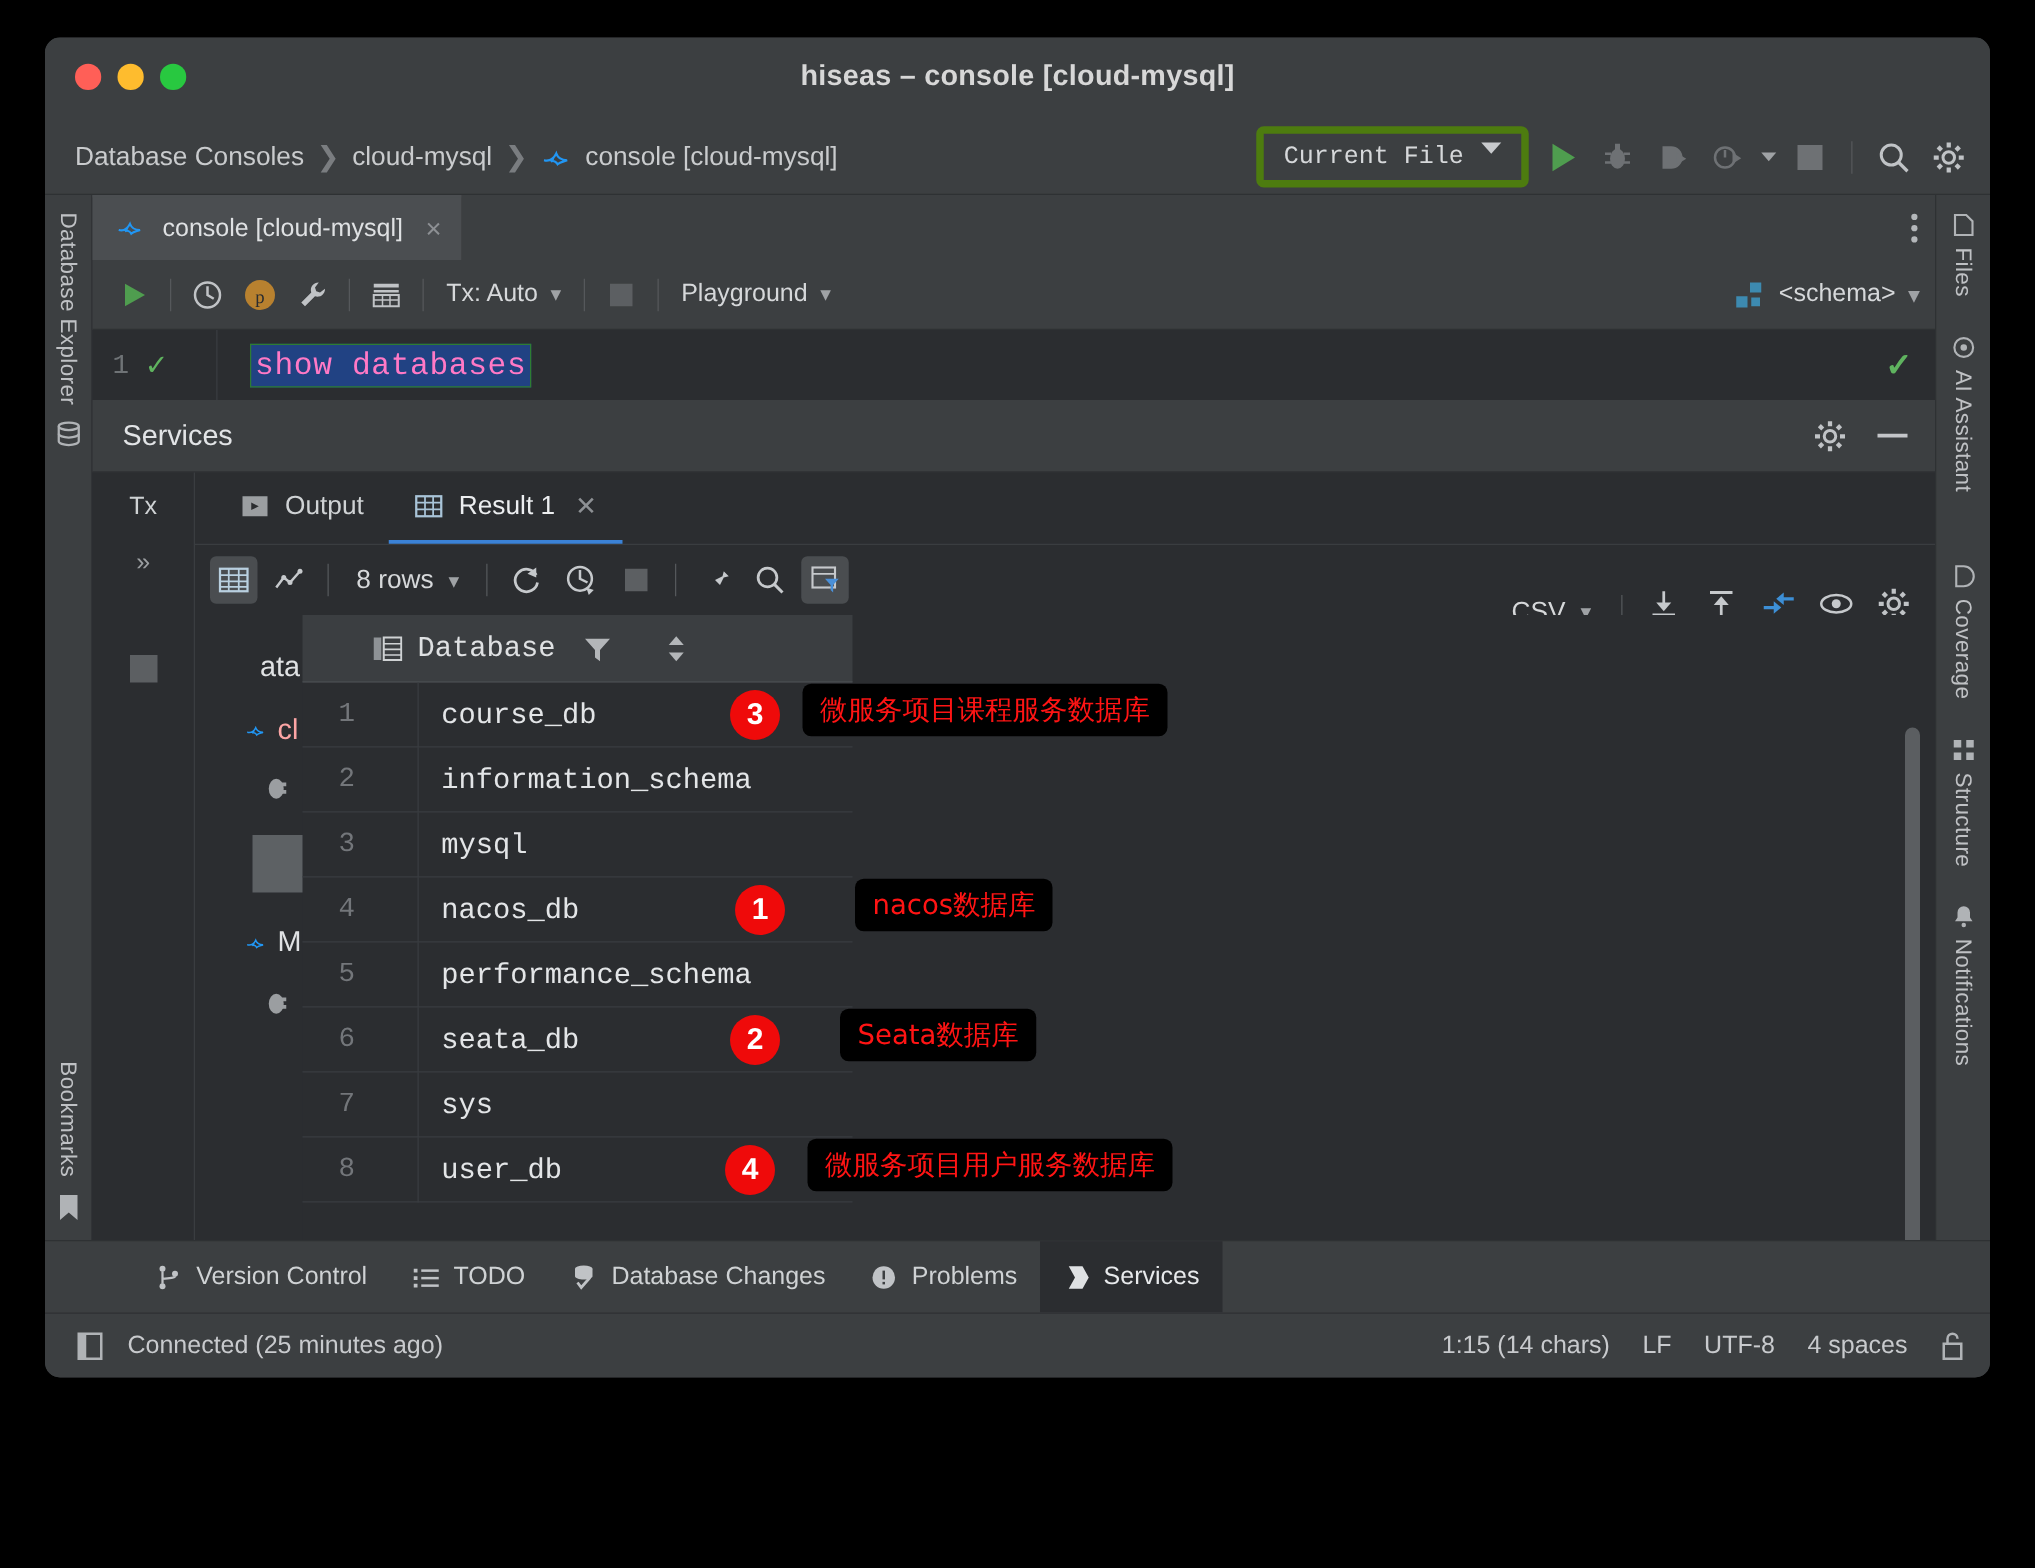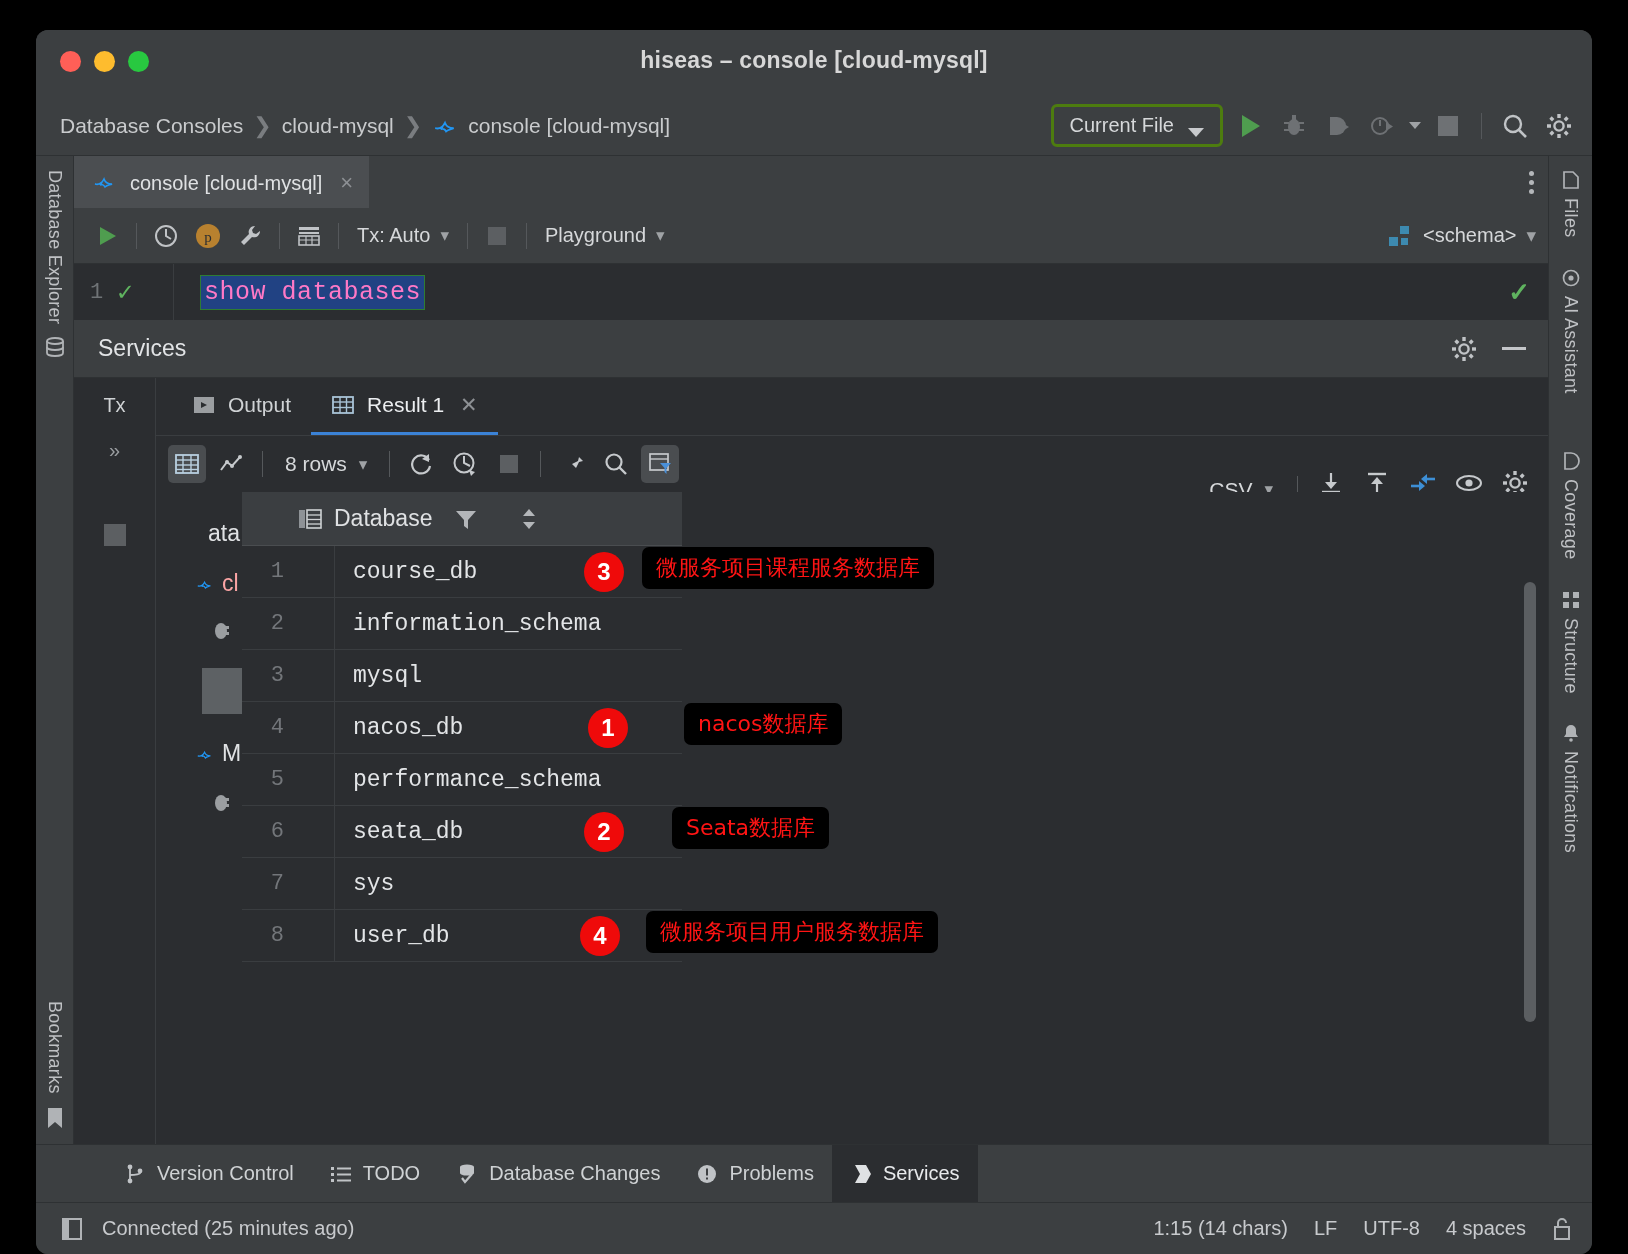--- a/index.html
+++ b/index.html
@@ -5,21 +5,21 @@
   * { box-sizing: border-box; margin: 0; padding: 0; }
   html, body {
     width: 1628px; height: 1254px;
     background: #000;
     font-family: "Liberation Sans", sans-serif;
     overflow: hidden;
   }
   .window {
     position: absolute;
     left: 36px; top: 30px;
-    width: 1556px; height: 1224px;
+    width: 1556px; height: 1072px;
     background: #3c3f41;
     border-radius: 12px;
     overflow: hidden;
     display: flex;
     flex-direction: column;
   }
   
   .titlebar {
     height: 66px;
     background: #3c3f41;
@@ -47,24 +47,25 @@
     display: flex; align-items: center;
     padding: 0 16px 0 24px;
     flex: 0 0 auto;
     border-bottom: 1px solid #2e3133;
   }
   .crumbs { display: flex; align-items: center; gap: 10px; font-size: 21px; color: #c9cbcd; }
   .crumb-sep { color: #7a7d80; font-size: 22px; font-weight: 300; }
   .dolphin { display: inline-block; width: 26px; height: 26px; }
   .bb-right { margin-left: auto; display: flex; align-items: center; gap: 10px; }
   .runconfig {
-    border: 3px solid #4d7c0f; border-radius: 6px;
+    border: 6px solid #4d7c0f; border-radius: 6px;
     padding: 7px 16px; font-size: 20px; color: #d6d8da;
-    display: flex; align-items: flex-end; gap: 14px;
+    display: flex; align-items: flex-start; gap: 14px;
     background: transparent;
+    font-family: Liberation Mono, monospace;
   }
   .caret-d { width: 0; height: 0; border-left: 8px solid transparent; border-right: 8px solid transparent; border-top: 9px solid #c8cacd; }
   .caret-sm { width: 0; height: 0; border-left: 6px solid transparent; border-right: 6px solid transparent; border-top: 7px solid #9fa2a5; }
   .tb-ico { width: 34px; height: 34px; display: flex; align-items: center; justify-content: center; }
   .vsep { width: 1px; height: 26px; background: #55585b; margin: 0 6px; }
   
   .bodyrow { flex: 1 1 auto; display: flex; min-height: 0; }
   .leftrail {
     width: 38px; background: #3c3f41;
     display: flex; flex-direction: column; align-items: center;
@@ -175,21 +176,21 @@
   
   .gridwrap { flex: 1 1 auto; position: relative; min-height: 0; background: #2b2d30; overflow: hidden; }
   .grid { position: absolute; left: 86px; top: 0; width: 440px; }
   .ghead {
     height: 54px; background: #3b3e41; display: flex; align-items: center;
     border-bottom: 1px solid #4a4d50;
   }
   .ghead .idxcell { width: 56px; }
   .ghead .namecell {
     flex: 1; display: flex; align-items: center; gap: 12px;
-    font-family: Liberation Sans, sans-serif; font-size: 23px; color: #dfe1e3; text-align: right;
+    font-family: Liberation Mono, monospace; font-size: 23px; color: #dfe1e3; text-align: right;
   }
   .grow { height: 52px; display: flex; align-items: center; border-bottom: 1px solid #3a3d40; }
   .gidx {
     width: 56px; text-align: right; padding-right: 14px;
     font-family: "Liberation Mono", monospace; font-size: 22px; color: #73767a;
   }
   .gval {
     flex: 1; padding-left: 18px;
     font-family: "Liberation Mono", monospace; font-size: 23px; color: #e3e5e7;
     border-left: 1px solid #3a3d40; line-height: 52px; height: 52px; margin-left: 36px;

